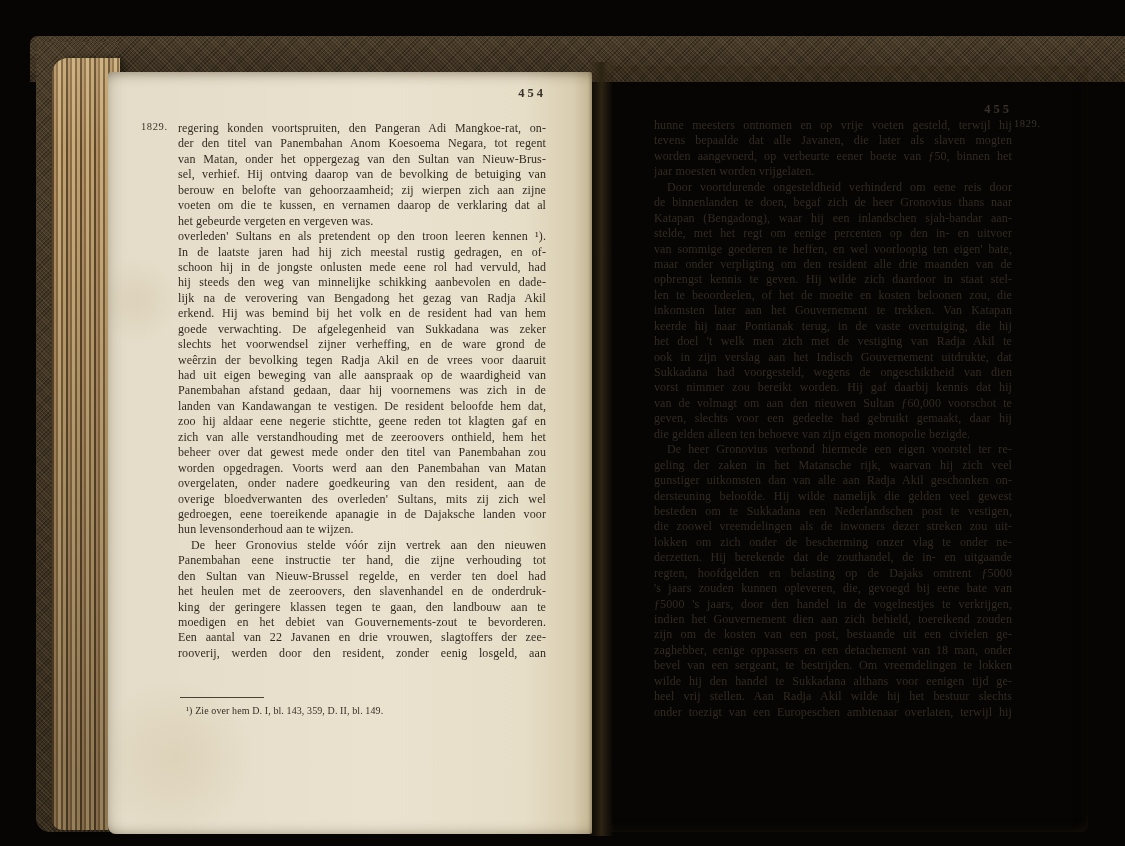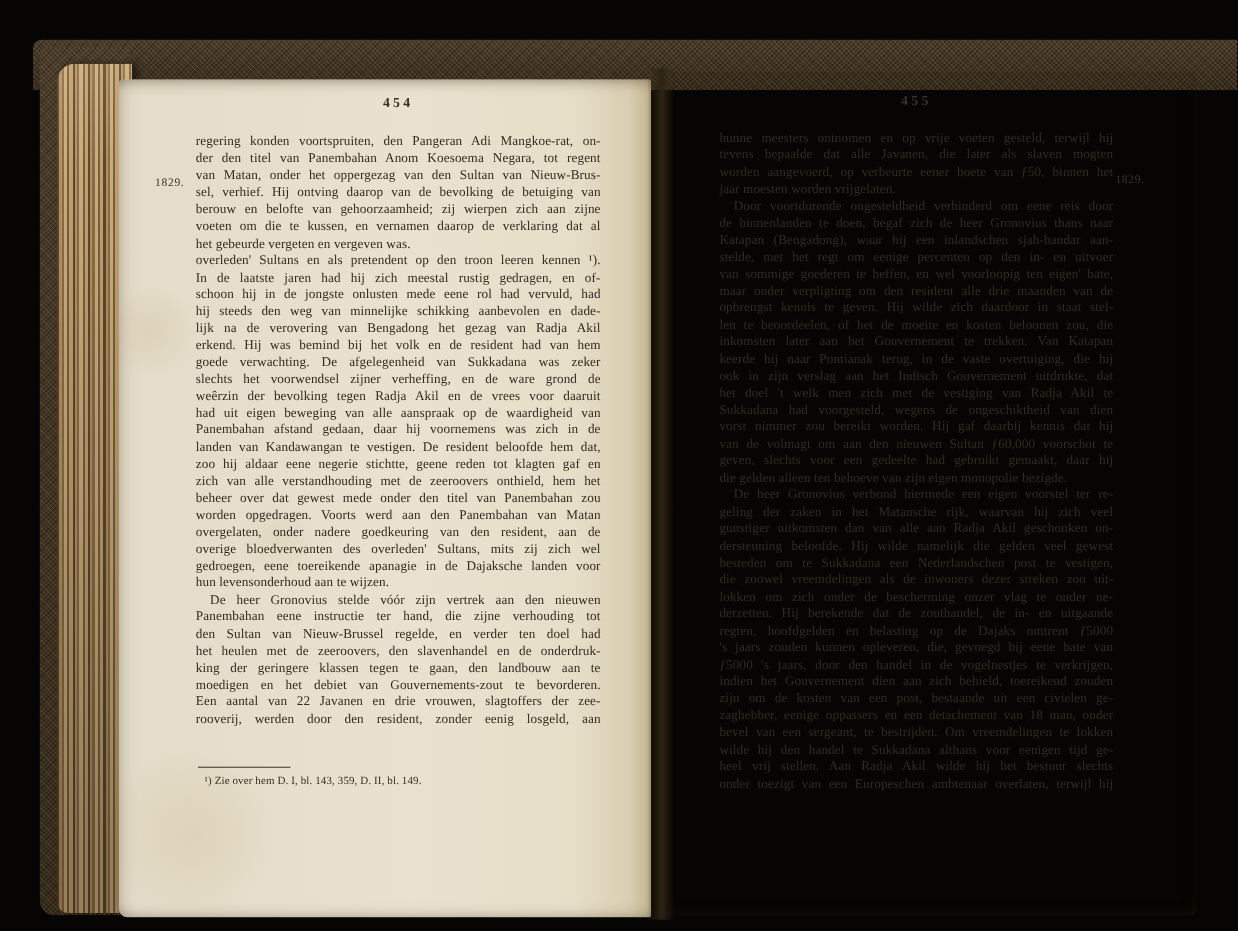--- a/index.html
+++ b/index.html
@@ -63,26 +63,26 @@
     position:absolute;left:588px;top:62px;width:26px;height:774px;
     background:linear-gradient(90deg,
       rgba(40,30,14,0) 0%, rgba(48,37,18,0.45) 30%,
       #2c2313 52%, rgba(52,40,20,0.45) 72%, rgba(40,30,14,0) 100%);
     pointer-events:none;
   }
 
   
   .pagenum{
     position:absolute;font-size:12.5px;letter-spacing:3px;color:#3a322a;
-    text-align:center;font-weight:bold;
+    text-align:right;font-weight:bold;
   }
   .pn-left{top:14px;left:70px;width:368px;}
-  .pn-right{top:18px;left:44px;width:358px;}
+  .pn-right{top:36px;left:44px;width:358px;}
 
-  .margin-note{position:absolute;font-size:10.5px;letter-spacing:0.6px;color:#3c342c;margin-top:40px;}
+  .margin-note{position:absolute;font-size:10.5px;letter-spacing:0.6px;color:#3c342c;}
   .mn-left{left:33px;top:49px;}
   .mn-right{left:404px;top:52px;}
 
   .textblock{position:absolute;color:#332b22;font-size:12px;}
   .tb-left{left:70px;top:49px;width:368px;}
   .tb-right{left:44px;top:52px;width:358px;}
 
   .tl{
     height:15.45px;line-height:15.45px;overflow:hidden;
     text-align:justify;text-align-last:justify;
@@ -157,22 +157,22 @@
         <div class="tl ind">Door voortdurende ongesteldheid verhinderd om eene reis door</div>
         <div class="tl">de binnenlanden te doen, begaf zich de heer Gronovius thans naar</div>
         <div class="tl">Katapan (Bengadong), waar hij een inlandschen sjah-bandar aan-</div>
         <div class="tl">stelde, met het regt om eenige percenten op den in- en uitvoer</div>
         <div class="tl">van sommige goederen te heffen, en wel voorloopig ten eigen' bate,</div>
         <div class="tl">maar onder verpligting om den resident alle drie maanden van de</div>
         <div class="tl">opbrengst kennis te geven. Hij wilde zich daardoor in staat stel-</div>
         <div class="tl">len te beoordeelen, of het de moeite en kosten beloonen zou, die</div>
         <div class="tl">inkomsten later aan het Gouvernement te trekken. Van Katapan</div>
         <div class="tl">keerde hij naar Pontianak terug, in de vaste overtuiging, die hij</div>
+        <div class="tl">het doel 't welk men zich met de vestiging van Radja Akil te</div>
         <div class="tl">ook in zijn verslag aan het Indisch Gouvernement uitdrukte, dat</div>
-        <div class="tl">het doel 't welk men zich met de vestiging van Radja Akil te</div>
         <div class="tl">Sukkadana had voorgesteld, wegens de ongeschiktheid van dien</div>
         <div class="tl">vorst nimmer zou bereikt worden. Hij gaf daarbij kennis dat hij</div>
         <div class="tl">van de volmagt om aan den nieuwen Sultan ƒ60,000 voorschot te</div>
         <div class="tl">geven, slechts voor een gedeelte had gebruikt gemaakt, daar hij</div>
         <div class="tl last">die gelden alleen ten behoeve van zijn eigen monopolie bezigde.</div>
         <div class="tl ind">De heer Gronovius verbond hiermede een eigen voorstel ter re-</div>
         <div class="tl">geling der zaken in het Matansche rijk, waarvan hij zich veel</div>
         <div class="tl">gunstiger uitkomsten dan van alle aan Radja Akil geschonken on-</div>
         <div class="tl">dersteuning beloofde. Hij wilde namelijk die gelden veel gewest</div>
         <div class="tl">besteden om te Sukkadana een Nederlandschen post te vestigen,</div>

